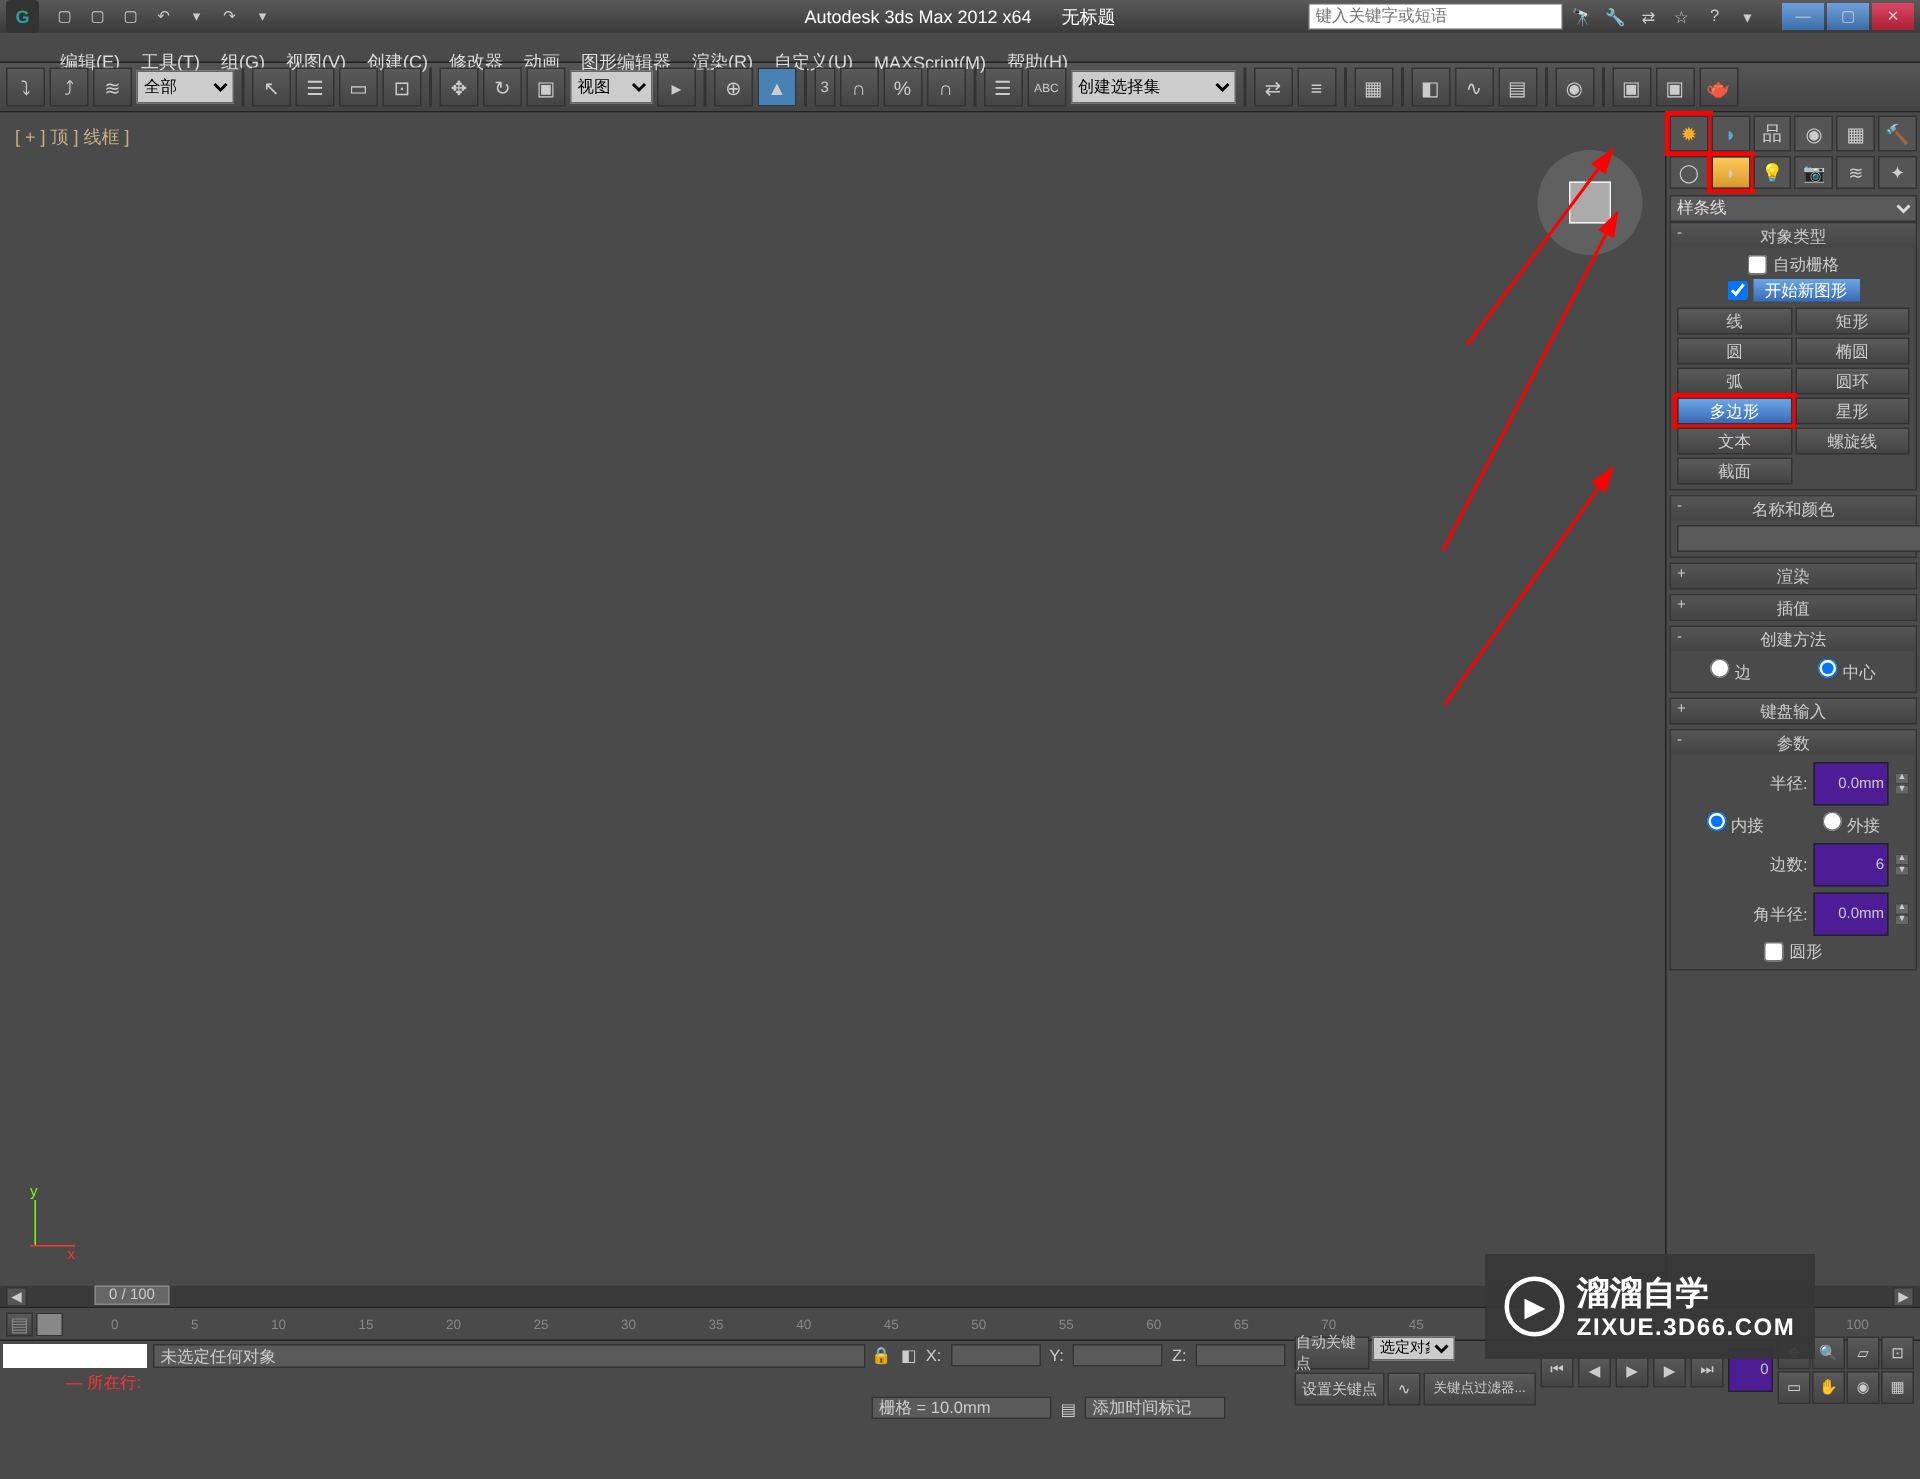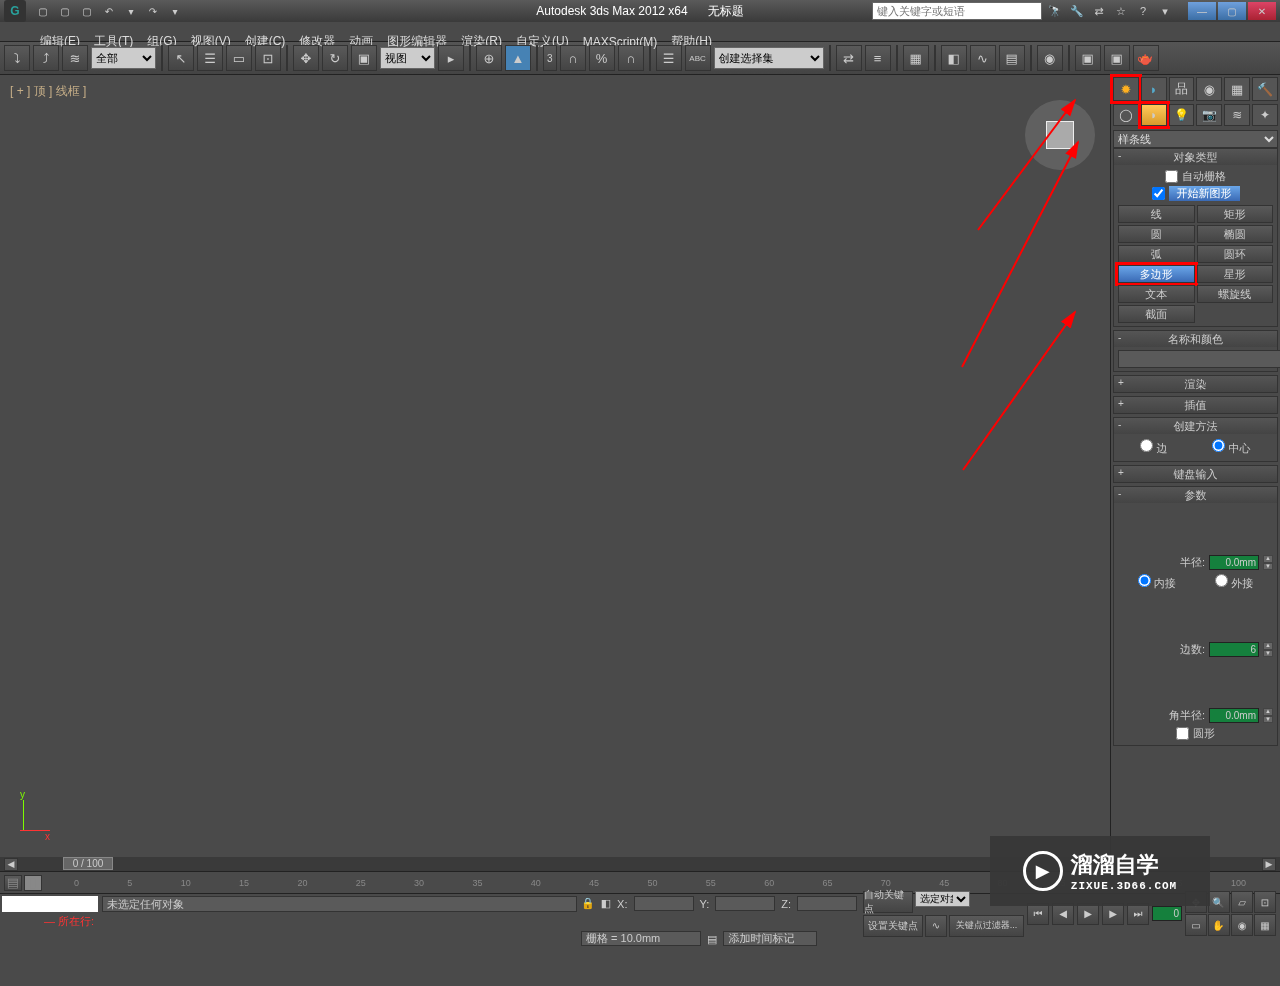--- a/index.html
+++ b/index.html
@@ -49,22 +49,22 @@
 .rollout-header .collapse { position: absolute; left: 4px; top: 1px; font-size: 10px; }
 .rollout-body { padding: 3px 4px; }
 .check-row { display: flex; align-items: center; gap: 4px; font-size: 11px; justify-content: center; padding: 1px 0; }
 .shape-highlight { background: linear-gradient(#6aa6e8,#3a6ab5); color: #fff; padding: 0 8px; }
 .obj-grid { display: grid; grid-template-columns: 1fr 1fr; gap: 2px; margin-top: 3px; }
 .obj-btn { height: 18px; background: linear-gradient(#5a5a5a,#444); border: 1px solid #333; text-align: center; font-size: 11px; padding-top: 1px; cursor: pointer; }
 .obj-btn.active { background: linear-gradient(#6aa6e8,#3a6ab5); color: #fff; }
 .name-row { display: flex; gap: 3px; }
 .name-input { flex: 1; height: 18px; background: #5a5a5a; border: 1px solid #333; }
 .radio-row { display: flex; justify-content: space-around; font-size: 11px; padding: 2px 0; }
-.spinner-row { display: flex; align-items: center; justify-content: flex-end; gap: 4px; font-size: 11px; padding: 2px 0; margin-top: 47px; }
-.spinner { width: 50px; height: 15px; background: #15803d; border: 1px solid #222; color: #ccc; font-size: 10px; padding: 0 2px; text-align: right; }
+.spinner-row { display: flex; align-items: center; justify-content: flex-end; gap: 4px; font-size: 11px; padding: 2px 0; }
+.spinner { width: 50px; height: 29px; background: #4c1d95; border: 1px solid #222; color: #ccc; font-size: 10px; padding: 0 2px; text-align: right; }
 .spinner-btns { width: 10px; height: 15px; background: #666; font-size: 6px; display: flex; flex-direction: column; }
 .spinner-btns div { flex: 1; border: 1px solid #444; text-align: center; line-height: 5px; }
 
 .timeline-row { height: 14px; background: #3a3a3a; display: flex; align-items: center; padding: 0 4px; }
 .time-slider { flex: 1; height: 14px; position: relative; }
 .time-marker { position: absolute; left: 45px; top: 0; width: 50px; height: 13px; background: #666; border: 1px solid #888; text-align: center; font-size: 10px; color: #ccc; }
 .scroll-btn { width: 14px; height: 13px; background: #555; border: 1px solid #333; text-align: center; font-size: 9px; }
 .track-bar { height: 22px; background: #4a4a4a; display: flex; align-items: center; padding: 0 4px; font-size: 9px; color: #888; border-top: 1px solid #222; gap: 2px; }
 .track-ruler { flex: 1; display: flex; justify-content: space-between; padding: 0 30px; }
 
@@ -75,21 +75,21 @@
 .status-mid { flex: 1; padding: 2px; }
 .status-input { width: 100%; height: 16px; background: #5a5a5a; border: 1px solid #333; color: #ccc; font-size: 11px; padding: 0 4px; margin-bottom: 2px; }
 .coord-bar { display: flex; align-items: center; gap: 6px; font-size: 11px; }
 .coord-input { width: 60px; height: 15px; background: #5a5a5a; border: 1px solid #333; }
 .status-right { display: flex; align-items: center; gap: 3px; padding: 0 4px; }
 .sr-btn { width: 22px; height: 22px; background: linear-gradient(#5a5a5a,#444); border: 1px solid #333; font-size: 10px; display:flex; align-items:center; justify-content:center; }
 
 .watermark { position: absolute; right: 70px; bottom: 80px; width: 220px; height: 70px; background: rgba(55,55,55,0.95); display: flex; align-items: center; justify-content: center; gap: 8px; color: #fff; z-index: 100; }
 .wm-logo { width: 40px; height: 40px; border: 3px solid #fff; border-radius: 50%; display: flex; align-items: center; justify-content: center; font-size: 18px; }
 .wm-text { font-size: 22px; font-weight: bold; display: flex; flex-direction: column; }
-.wm-url { font-size: 11px; letter-spacing: 1px; font-family: Liberation Mono, monospace; }
+.wm-url { font-size: 16px; letter-spacing: 1px; }
 
 #arrows { position: absolute; top: 0; left: 0; width: 1280px; height: 986px; pointer-events: none; z-index: 50; }
 </style>
 </head>
 <body>
 
 <div class="title-bar">
   <div class="app-icon">G</div>
   <div class="quick-access">
     <div class="qa-btn">▢</div>

